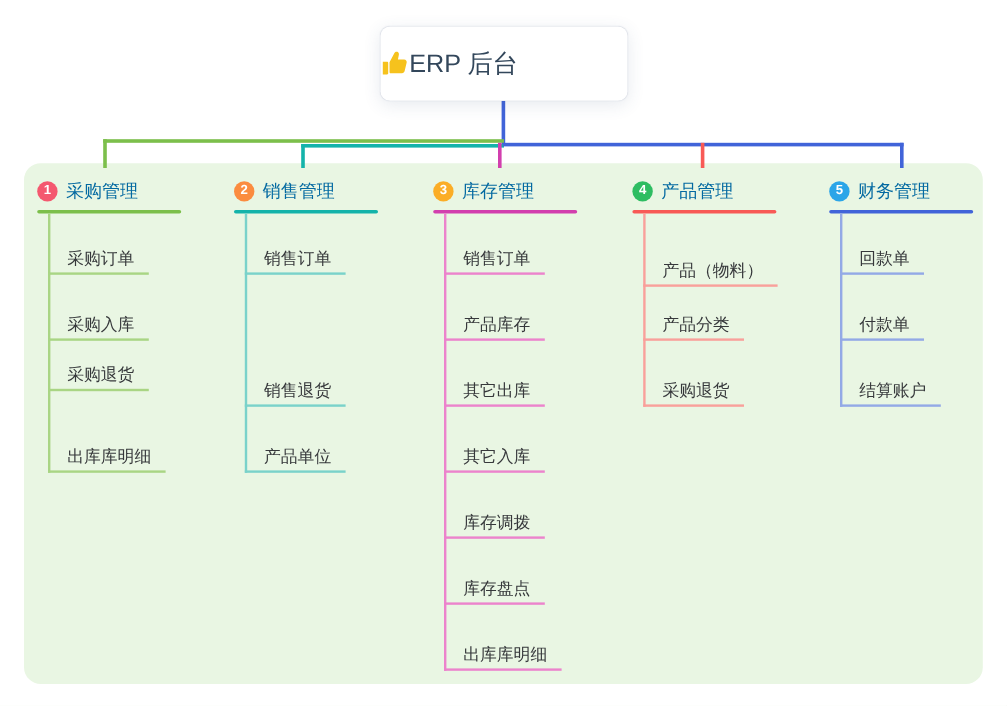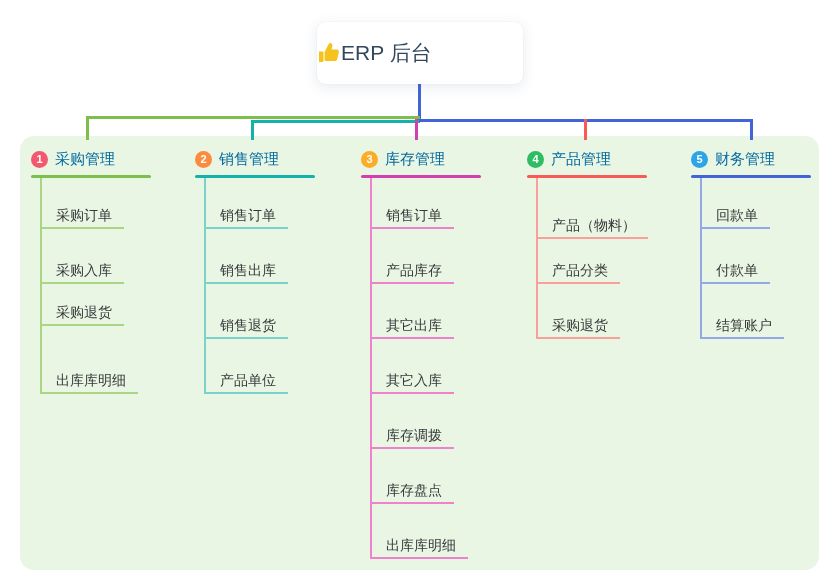--- a/index.html
+++ b/index.html
@@ -73,21 +73,20 @@
   </div>
 
   <div class="branch b2" style="--main: #14b3aa; --light: #7ad2ca; --badge: #fb8c3f;">
     <div class="branch-header">
       <span class="badge">2</span>
       <span class="branch-label">销售管理</span>
     </div>
     <div class="hline"></div>
     <div class="rail"></div>
     <div class="child" style="top:57px">销售订单</div>
-    <div class="child" style="top:112px">销售出库</div>
     <div class="child" style="top:167px">销售退货</div>
     <div class="child" style="top:222px">产品单位</div>
   </div>
 
   <div class="branch b3" style="--main: #d23fae; --light: #ec83cc; --badge: #fbad26;">
     <div class="branch-header">
       <span class="badge">3</span>
       <span class="branch-label">库存管理</span>
     </div>
     <div class="hline"></div>

